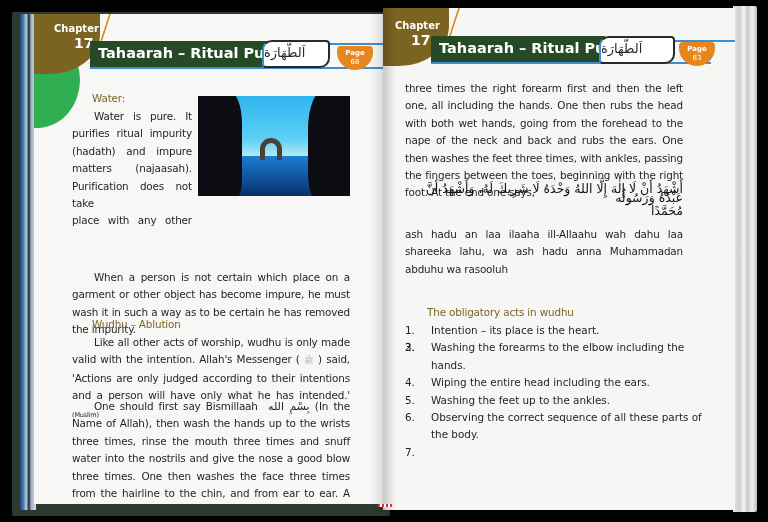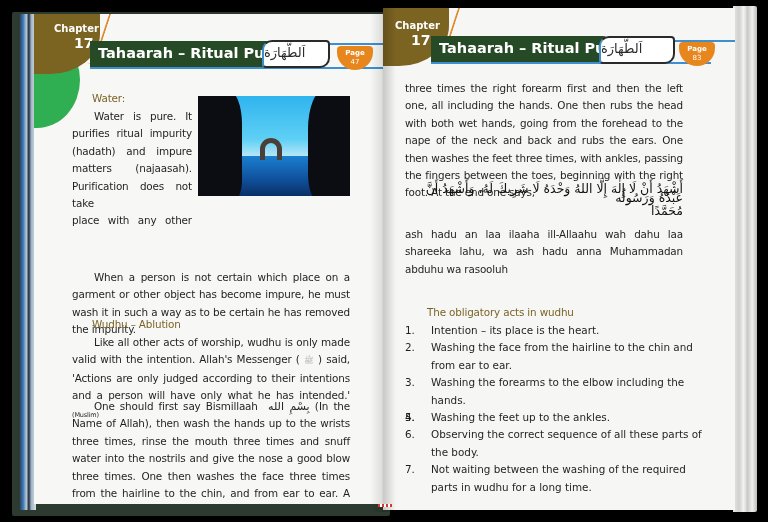--- a/index.html
+++ b/index.html
@@ -130,21 +130,21 @@
       <span class="chapter-number">17</span>
       <div class="title-bar"></div>
       <div class="title-bar-line"></div>
       <span class="title-text">Tahaarah – Ritual Purity</span>
       <div class="arabic-box">
         <span class="arabic-title">اَلطَّهَارَة</span>
       </div>
       <div class="blue-line"></div>
       <div class="page-badge">
         <span class="pl">Page</span>
-        <span class="pn">47</span>
+        <span class="pn">68</span>
       </div>
     </div>
 
     <div class="text heading-gold" style="left:58px; top:76px;">Water:</div>
 
     <div class="text" style="left:38px; top:94px; width:120px; text-align:justify; text-align-last:justify;">
       <div class="indent" style="text-align-last:justify;">Water is pure. It</div>
       <div style="text-align-last:justify;">purifies ritual impurity</div>
       <div style="text-align-last:justify;">(hadath) and impure</div>
       <div style="text-align-last:justify;">matters (najaasah).</div>
@@ -191,24 +191,24 @@
 
     <div class="text arabic-line" style="left:22px; top:170px; width:278px;">أَشْهَدُ أَنْ لَا إِلٰهَ إِلَّا اللهُ وَحْدَهُ لَا شَرِيكَ لَهُ، وَأَشْهَدُ أَنَّ مُحَمَّدًا</div>
     <div class="text arabic-line" style="left:22px; top:179px; width:278px;">عَبْدُهُ وَرَسُولُه</div>
 
     <p class="text" style="left:22px; top:218px; width:278px;">ash hadu an laa ilaaha ill-Allaahu wah dahu laa shareeka lahu, wa ash hadu anna Muhammadan abduhu wa rasooluh</p>
 
     <div class="text heading-gold" style="left:44px; top:296px;">The obligatory acts in wudhu</div>
 
     <ol class="list" style="left:22px; top:314px; width:300px;">
       <li><span class="num">1.</span><span>Intention – its place is the heart.</span></li>
-      <li><span class="num">2.</span><span>Washing the face from the hairline to the chin and from ear to ear.</span></li>
+      <li><span class="num">2.</span></li>
       <li><span class="num">3.</span><span>Washing the forearms to the elbow including the hands.</span></li>
-      <li><span class="num">4.</span></li>
+      <li><span class="num">4.</span><span>Wiping the entire head including the ears.</span></li>
       <li><span class="num">5.</span><span>Washing the feet up to the ankles.</span></li>
       <li><span class="num">6.</span><span>Observing the correct sequence of all these parts of the body.</span></li>
-      <li><span class="num">7.</span><span>Not waiting between the washing of the required parts in wudhu for a long time.</span></li>
+      <li><span class="num">7.</span></li>
     </ol>
   </div>
 
   <div class="spine-shadow"></div>
   <div class="spine-mark"></div>
 </div>
 
 </body></html>

